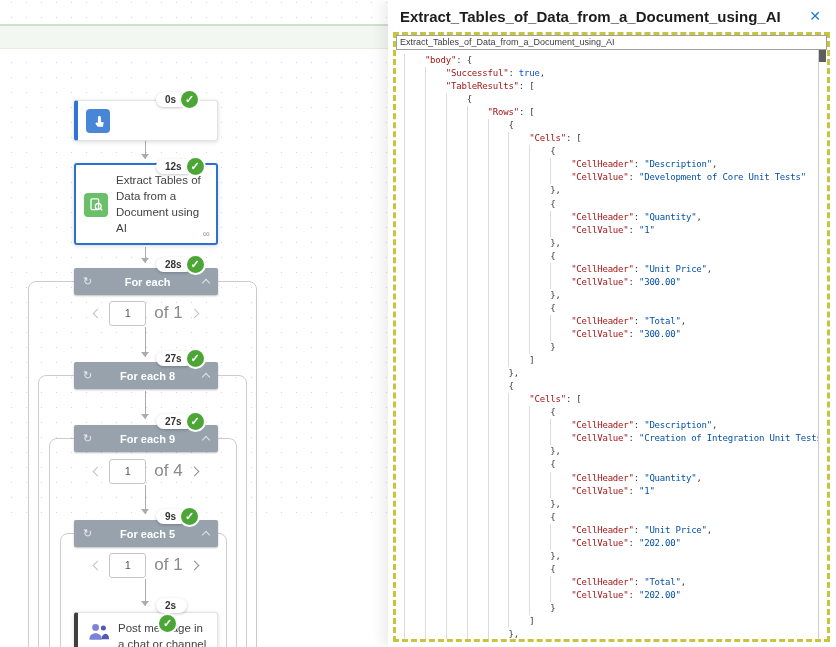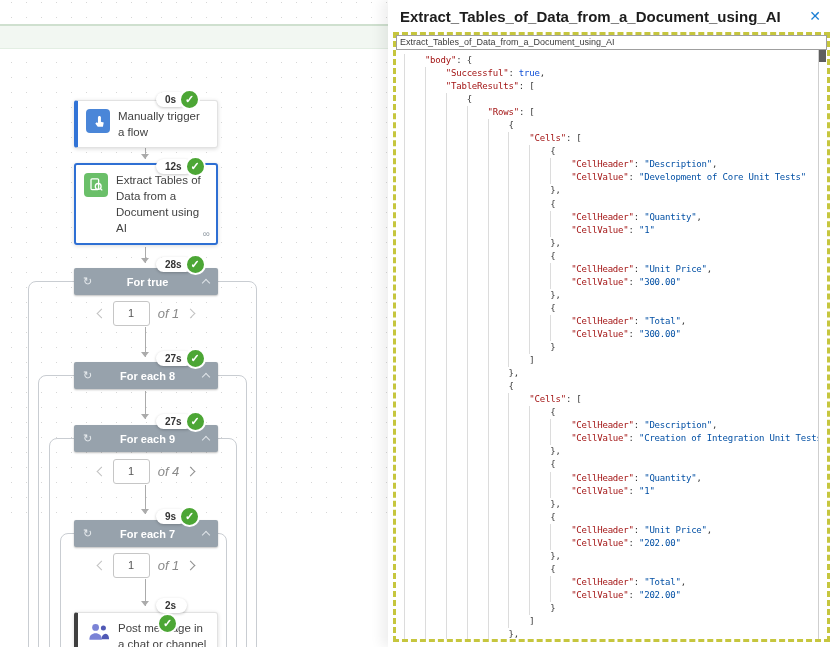--- a/index.html
+++ b/index.html
@@ -16,21 +16,21 @@
 
   .scope { position:absolute; border:1px solid #c9cdd2; border-radius:8px; background:transparent; z-index:1; }
   .arrow { position:absolute; left:145px; width:1px; background:#ababab; z-index:2; }
   .arrow::after { content:""; position:absolute; bottom:-4px; left:-4px;
     border:4px solid transparent; border-top:5px solid #ababab; }
 
   .card { position:absolute; left:74px; width:144px; background:#fff; border:1px solid #e2e2e2;
     border-radius:3px; box-shadow:0 1px 4px rgba(0,0,0,.15); display:flex; gap:8px;
     padding:7px 8px; z-index:3; font-size:11.5px; color:#424242; line-height:16px; cursor:pointer; }
   .card.trigger { top:100px; min-height:38px; border-left:4px solid #3173d6; }
-  .card.extract { top:163px; height:82px; border:2px solid #2e6fd3; }
+  .card.extract { top:163px; height:82px; border:2px solid #2e6fd3;align-items:center; }
   .card.post { top:612px; height:54px; border-left:4px solid #3f3f3f; }
   .icon-sq { width:24px; height:24px; border-radius:4px; flex:none;
     display:flex; align-items:center; justify-content:center; margin-top:1px; }
   .icon-sq.blue { background:#4a86d8; }
   .icon-sq.green { background:#6abf69; }
   .teams-wrap { width:24px; height:24px; flex:none; display:flex; align-items:center; justify-content:center; }
   .link-ic { position:absolute; right:6px; bottom:1px; color:#9aa3ab; font-size:10px; }
 
   .fe-header { position:absolute; left:74px; width:144px; height:27px; background:#97a2ac;
     border-radius:2px; box-shadow:0 1px 2px rgba(0,0,0,.25); display:flex; align-items:center;
@@ -43,21 +43,21 @@
   .badge { position:absolute; left:156px; display:flex; align-items:center; z-index:4; }
   .pill { background:#fff; border-radius:10px; padding:2px 11px 2px 9px; font-size:10px; font-weight:700;
     color:#333; box-shadow:0 1px 3px rgba(0,0,0,.22); margin-right:-8px; }
   .check { width:21px; height:21px; border-radius:50%; background:#4ca635; border:2px solid #fff;
     color:#fff; font-size:11px; font-weight:700; display:flex; align-items:center; justify-content:center; z-index:2; }
 
   .pag { position:absolute; left:74px; width:144px; height:26px; display:flex; align-items:center;
     justify-content:center; gap:8px; z-index:3; }
   .pag-box { width:37px; height:25px; background:#fff; border:1px solid #c6c6c6; border-radius:3px;
     display:flex; align-items:center; justify-content:center; font-size:11px; color:#555; }
-  .pag-of { font-size:13px; color:#8a8a8a;font-style:italic; }
+  .pag-of { font-size:17px; color:#8a8a8a; }
   .chv { width:7px; height:7px; border-left:1.6px solid #c2c2c2; border-bottom:1.6px solid #c2c2c2; cursor:pointer; }
   .chv.left  { transform:rotate(45deg); }
   .chv.right { transform:rotate(225deg); }
   .chv.dark { border-color:#8f8f8f; }
 
   
   .panel { position:absolute; left:388px; top:0; width:448px; height:647px; background:#fff;
     box-shadow:-6px 0 12px rgba(0,0,0,.07); z-index:5; }
   .panel-title { position:absolute; left:12px; top:8px; font-size:15px; font-weight:700; color:#1d1d1d; white-space:nowrap; }
   .close-x { position:absolute; right:15px; top:8px; color:#1b7fd4; font-size:14px; cursor:pointer; }
@@ -98,21 +98,20 @@
     <div class="badge" style="top:89px;">
       <span class="pill">0s</span>
       <span class="check">✓</span>
     </div>
     <div class="card trigger">
       <span class="icon-sq blue">
         <svg width="15" height="15" viewBox="0 0 16 16">
             <path d="M9 2.2c.9 0 1.6.7 1.6 1.6v4.4l3 .9-.9 4.6H7.2L4.6 10l1.5-1.3 1.3.9V3.8c0-.9.7-1.6 1.6-1.6z" fill="#ffffff"></path>
           </svg>
       </span>
-      <span>Manually trigger a flow</span>
     </div>
 
     <div class="badge" style="top:156px;">
       <span class="pill">12s</span>
       <span class="check">✓</span>
     </div>
     <div class="card extract">
       <span class="icon-sq green">
         <svg width="16" height="16" viewBox="0 0 16 16" fill="none">
           <rect x="3" y="1.8" width="7.6" height="10.8" rx="1" stroke="#ffffff" stroke-width="1.3"></rect>
@@ -123,21 +122,21 @@
       <span>Extract Tables of Data from a Document using AI</span>
       <span class="link-ic">∞</span>
     </div>
 
     <div class="badge" style="top:254px;">
       <span class="pill">28s</span>
       <span class="check">✓</span>
     </div>
     <div class="fe-header" style="top:268px;">
       <span class="loop-ic">↻</span>
-      <span class="fe-title">For true</span>
+      <span class="fe-title">For each</span>
 
       <span class="caret-up"></span>
     </div>
     <div class="pag" style="top:300px;">
       <span class="chv left"></span>
       <span class="pag-box">1</span>
       <span class="pag-of">of 1</span>
       <span class="chv right"></span>
     </div>
 
@@ -166,21 +165,21 @@
       <span class="pag-of">of 4</span>
       <span class="chv right dark"></span>
     </div>
 
     <div class="badge" style="top:506px;">
       <span class="pill">9s</span>
       <span class="check">✓</span>
     </div>
     <div class="fe-header" style="top:520px;">
       <span class="loop-ic">↻</span>
-      <span class="fe-title">For each 7</span>
+      <span class="fe-title">For each 5</span>
       <span class="caret-up"></span>
     </div>
     <div class="pag" style="top:552px;">
       <span class="chv left"></span>
       <span class="pag-box">1</span>
       <span class="pag-of">of 1</span>
       <span class="chv right dark"></span>
     </div>
 
     <div class="badge" style="top:598px;flex-direction:column;">

